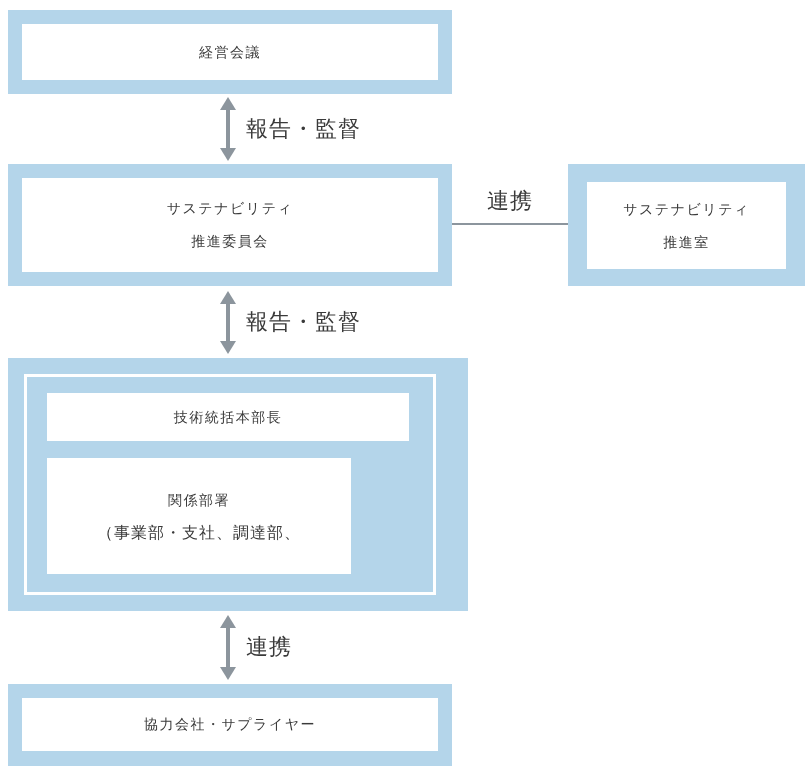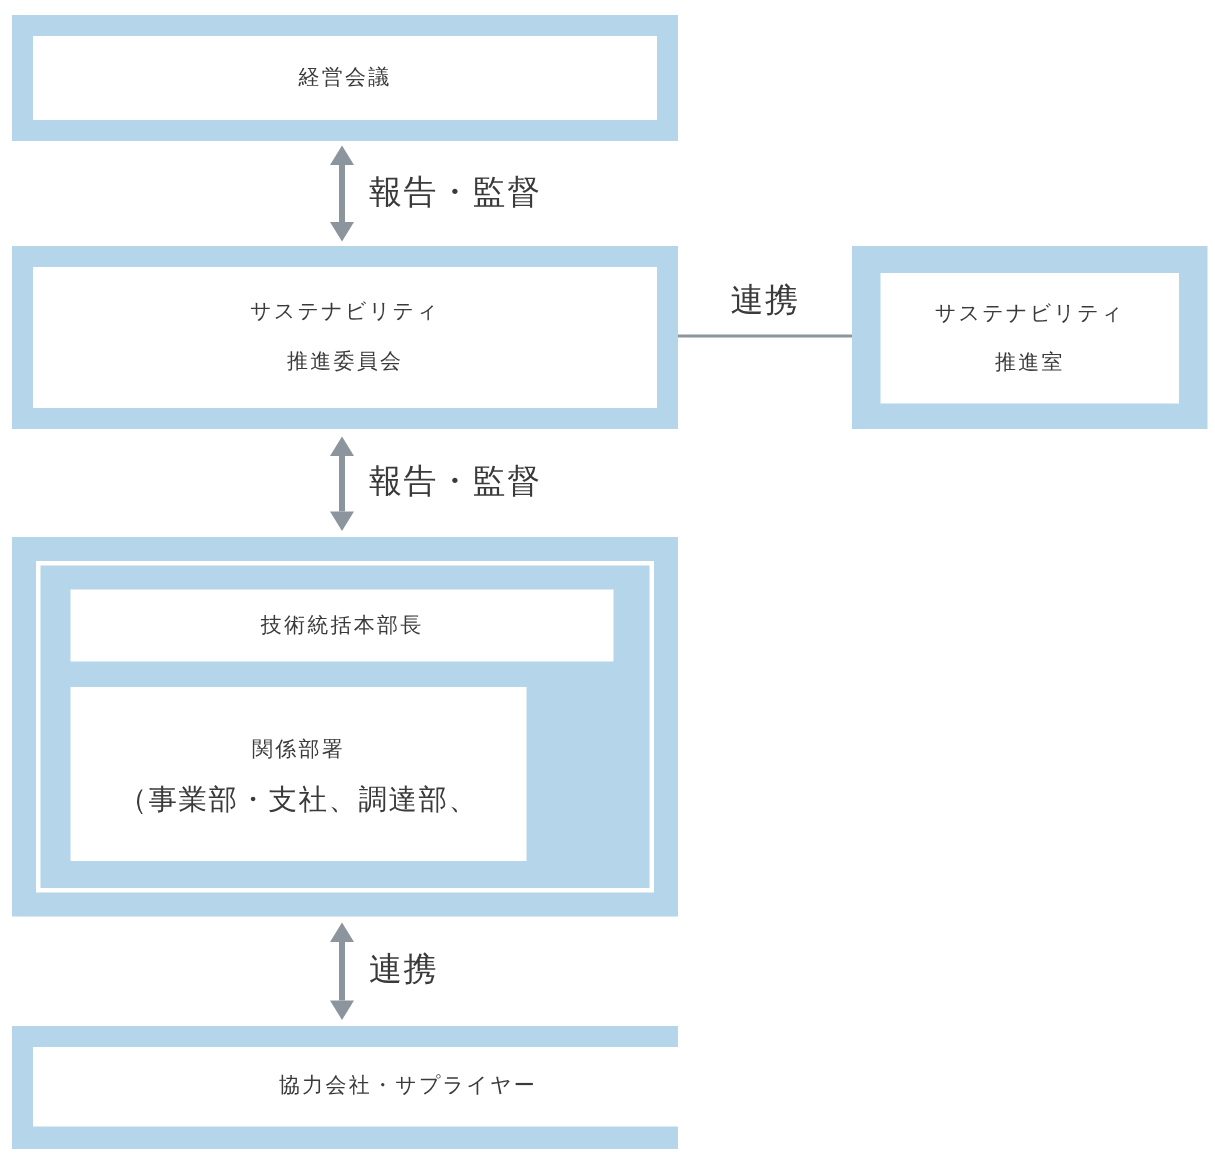--- a/index.html
+++ b/index.html
@@ -13,21 +13,21 @@
   .canvas{position:relative;width:810px;height:772px;background:#ffffff;overflow:hidden;}
 
   
   .bluebox{position:absolute;background:var(--blue);}
   .innerwhite{
     position:absolute;background:var(--white);
     display:flex;flex-direction:column;align-items:center;justify-content:center;
     text-align:center;
   }
   .label-lg{font-size:14px;line-height:33px;letter-spacing:1.5px;white-space:nowrap;}
-  .label-md{font-size:19px;line-height:32px;letter-spacing:1px;white-space:nowrap;}
+  .label-md{font-size:16px;line-height:32px;letter-spacing:1px;white-space:nowrap;}
 
   
   .whiteframe{position:absolute;border:3px solid var(--white);background:transparent;}
 
   
   .varrow{position:absolute;width:16px;display:flex;flex-direction:column;align-items:center;}
   .varrow .ah{width:0;height:0;border-left:8px solid transparent;border-right:8px solid transparent;}
   .varrow .ah.up{border-bottom:13px solid var(--gray);}
   .varrow .ah.down{border-top:13px solid var(--gray);}
   .varrow .shaft{flex:1 1 auto;width:4px;background:var(--gray);}
@@ -77,37 +77,37 @@
     </div>
   </div>
 
   <div class="varrow" style="left:220px;top:291px;height:63px;">
     <div class="ah up"></div>
     <div class="shaft"></div>
     <div class="ah down"></div>
   </div>
   <div class="conn-label" style="left:246px;top:310px;">報告・監督</div>
 
-  <div class="bluebox" style="left:8px;top:358px;width:444px;height:253px;">
+  <div class="bluebox" style="left:8px;top:358px;width:444px;height:253px;padding-left:16px;">
     <div class="whiteframe" style="left:16px;top:16px;width:412px;height:221px;box-sizing:border-box;"></div>
     <div class="innerwhite" style="left:39px;top:35px;width:362px;height:48px;">
       <div class="label-lg">技術統括本部長</div>
     </div>
     <div class="innerwhite" style="left:39px;top:100px;width:304px;height:116px;">
       <div class="label-lg">関係部署</div>
       <div class="label-md">（事業部・支社、調達部、</div>
     </div>
   </div>
 
   <div class="varrow" style="left:220px;top:615px;height:65px;">
     <div class="ah up"></div>
     <div class="shaft"></div>
     <div class="ah down"></div>
   </div>
   <div class="conn-label" style="left:246px;top:635px;">連携</div>
 
   <div class="bluebox" style="left:8px;top:684px;width:444px;height:82px;">
-    <div class="innerwhite" style="left:14px;top:14px;width:416px;height:53px;padding-left:42px;">
+    <div class="innerwhite" style="left:14px;top:14px;width:416px;height:53px;">
       <div class="label-lg">協力会社・サプライヤー</div>
     </div>
   </div>
 
 </div>
 
 </body></html>

